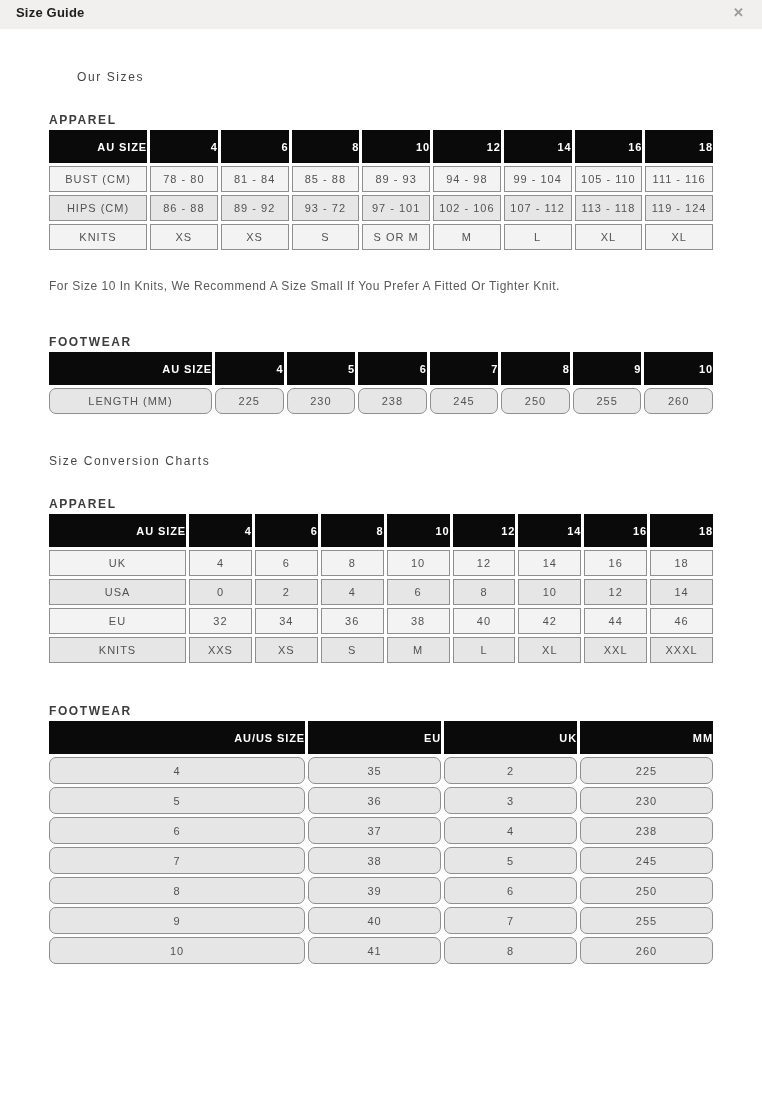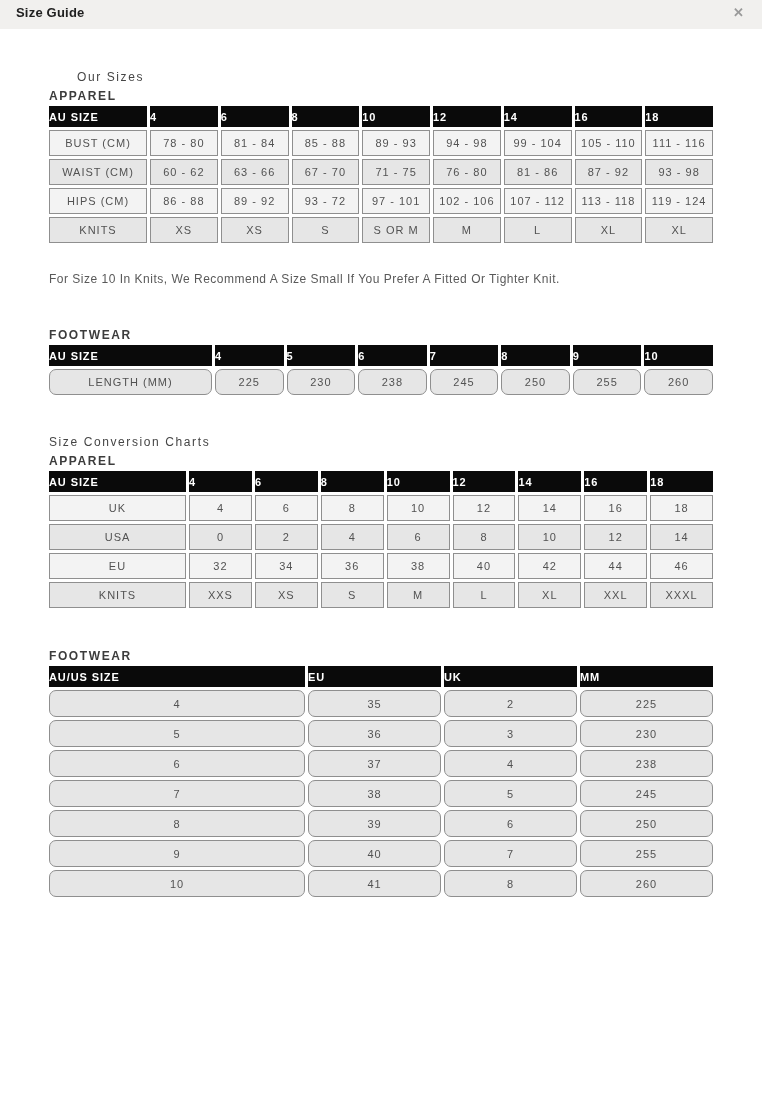--- a/index.html
+++ b/index.html
@@ -46,42 +46,42 @@
     font-weight: bold;
     letter-spacing: 1.6px;
     color: #3c3c3c;
   }
   .note {
     font-size: 12px;
     letter-spacing: 0.5px;
     color: #595959;
   }
   .mt-ours   { margin-top: 41px; margin-left: 28px; }
-  .mt-sub1   { margin-top: 5px; }
+  .mt-sub1   { margin-top: 29px; }
   .mt-tbl    { margin-top: 10px; }
   .mt-note   { margin-top: 26px; }
   .mt-foot1  { margin-top: 42px; }
   .mt-conv   { margin-top: 37px; }
   .mt-foot2  { margin-top: 38px; }
   
   table.size-table {
     border-collapse: separate;
     border-spacing: 3px;
     table-layout: fixed;
     width: 670px;
     margin: 0 -3px;
   }
   table.size-table th {
     background: var(--table-header-bg, #0a0a0a);
     color: #ffffff;
     font-size: 11px;
     font-weight: bold;
     letter-spacing: 0.9px;
-    height: 21px;
-    text-align: left;
+    height: 33px;
+    text-align: right;
     vertical-align: middle;
   }
   table.size-table td {
     border: 1px solid var(--cell-border, #8f8f8f);
     font-size: 11px;
     letter-spacing: 1px;
     color: #525252;
     height: 26px;
     text-align: center;
     vertical-align: middle;
@@ -131,31 +131,20 @@
           <td>78 - 80</td>
           <td>81 - 84</td>
           <td>85 - 88</td>
           <td>89 - 93</td>
           <td>94 - 98</td>
           <td>99 - 104</td>
           <td>105 - 110</td>
           <td>111 - 116</td>
         </tr>
         <tr>
-          <td>WAIST (CM)</td>
-          <td>60 - 62</td>
-          <td>63 - 66</td>
-          <td>67 - 70</td>
-          <td>71 - 75</td>
-          <td>76 - 80</td>
-          <td>81 - 86</td>
-          <td>87 - 92</td>
-          <td>93 - 98</td>
-        </tr>
-        <tr>
           <td>HIPS (CM)</td>
           <td>86 - 88</td>
           <td>89 - 92</td>
           <td>93 - 72</td>
           <td>97 - 101</td>
           <td>102 - 106</td>
           <td>107 - 112</td>
           <td>113 - 118</td>
           <td>119 - 124</td>
         </tr>

